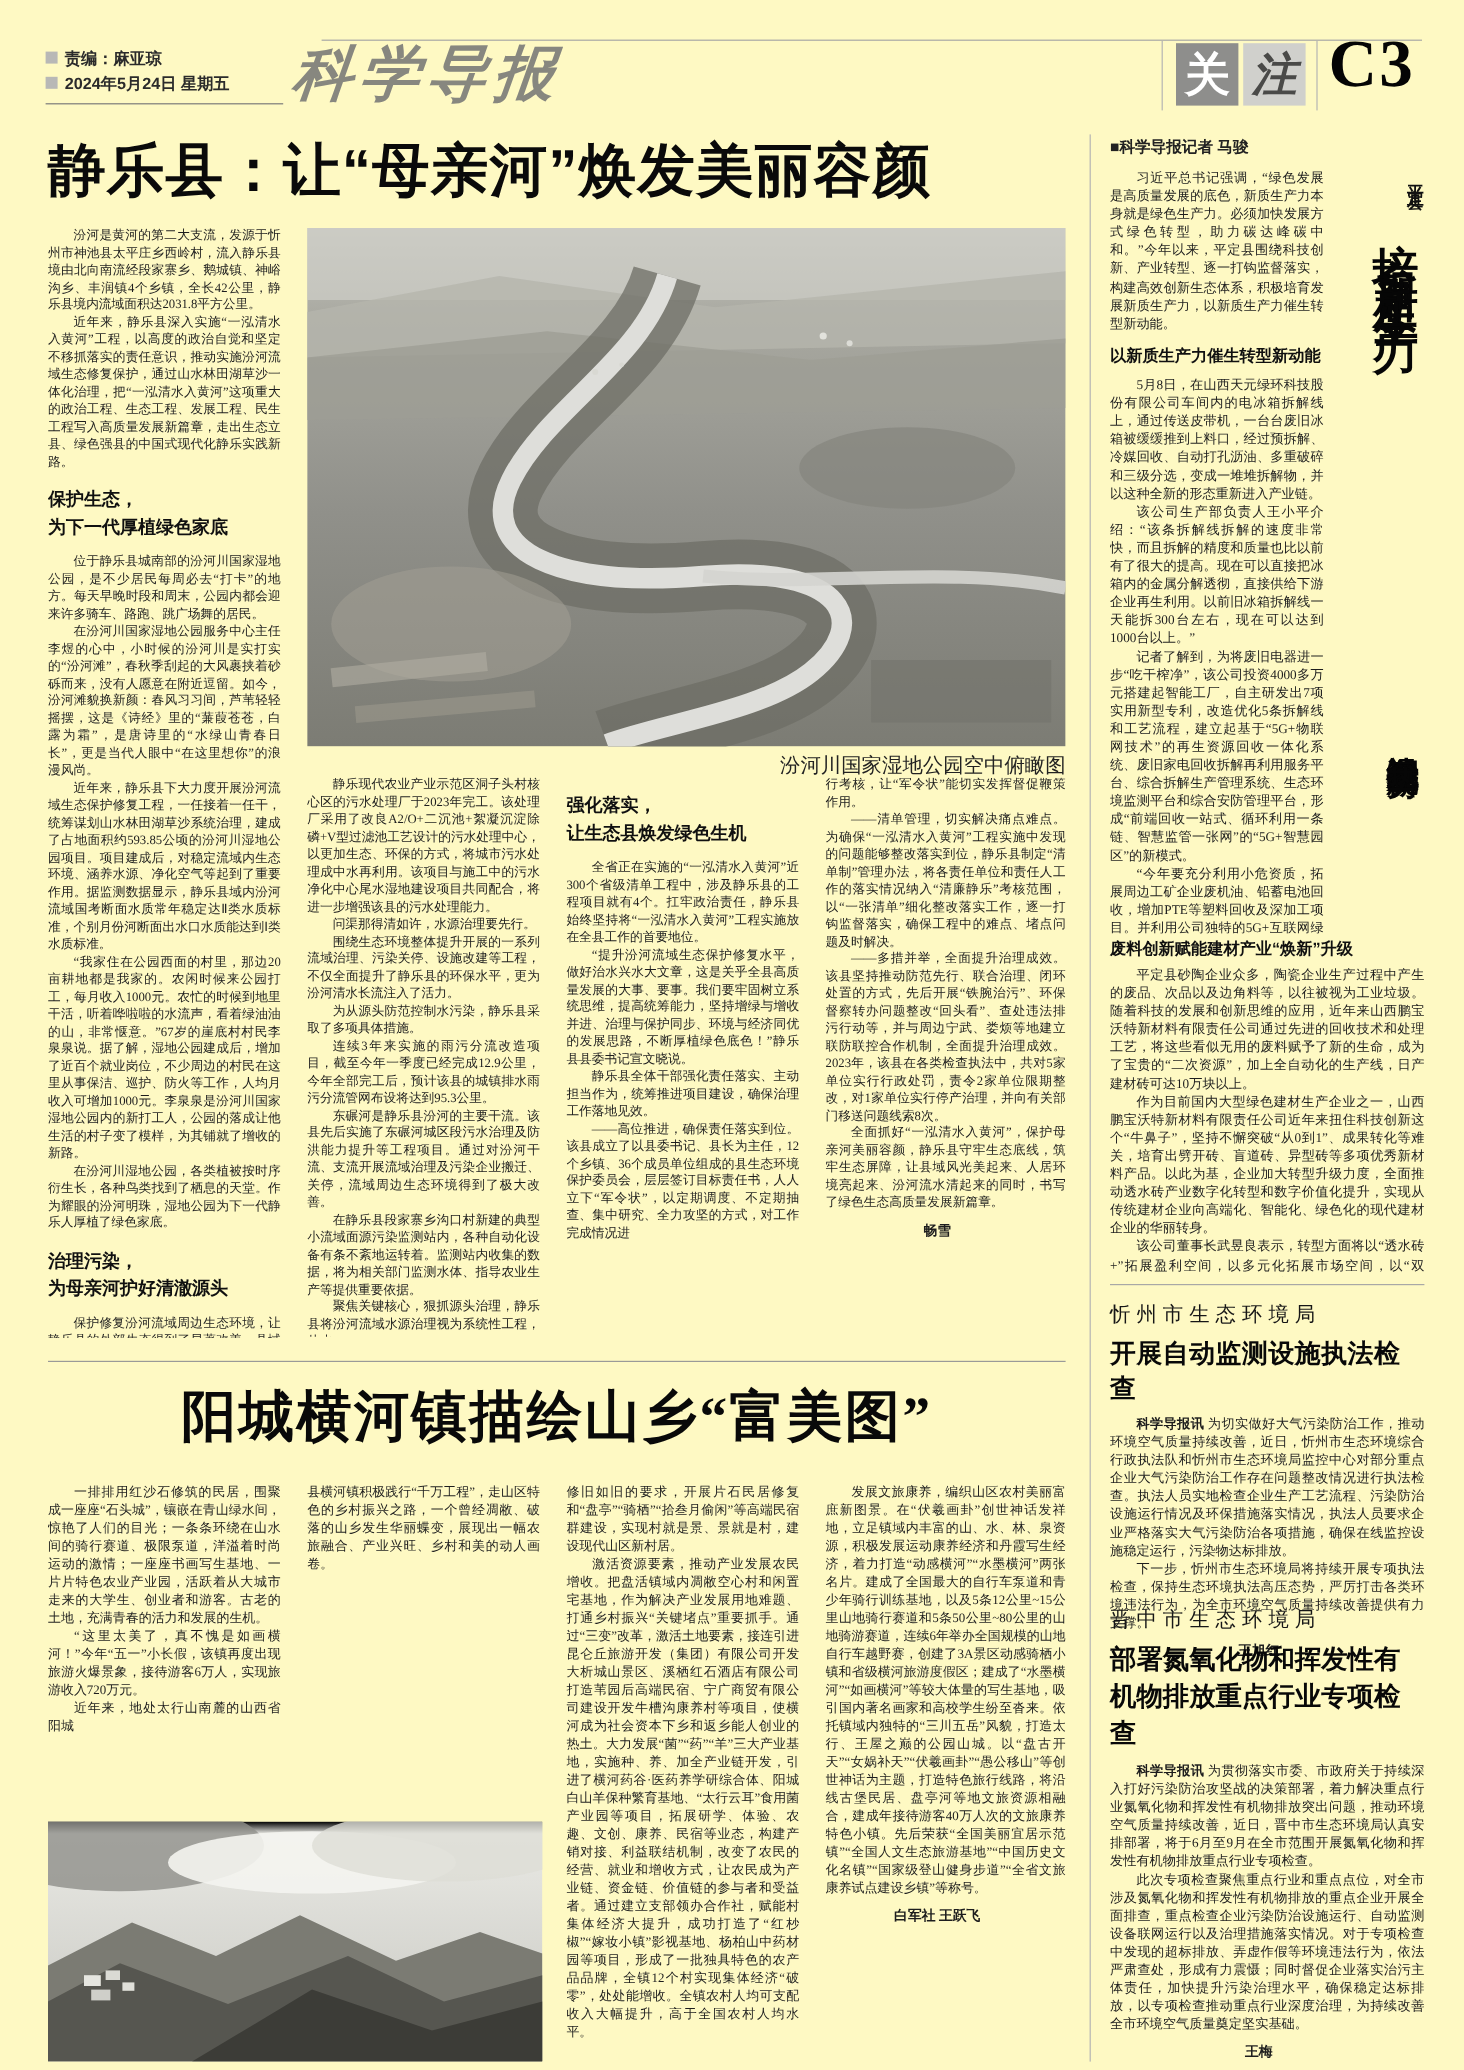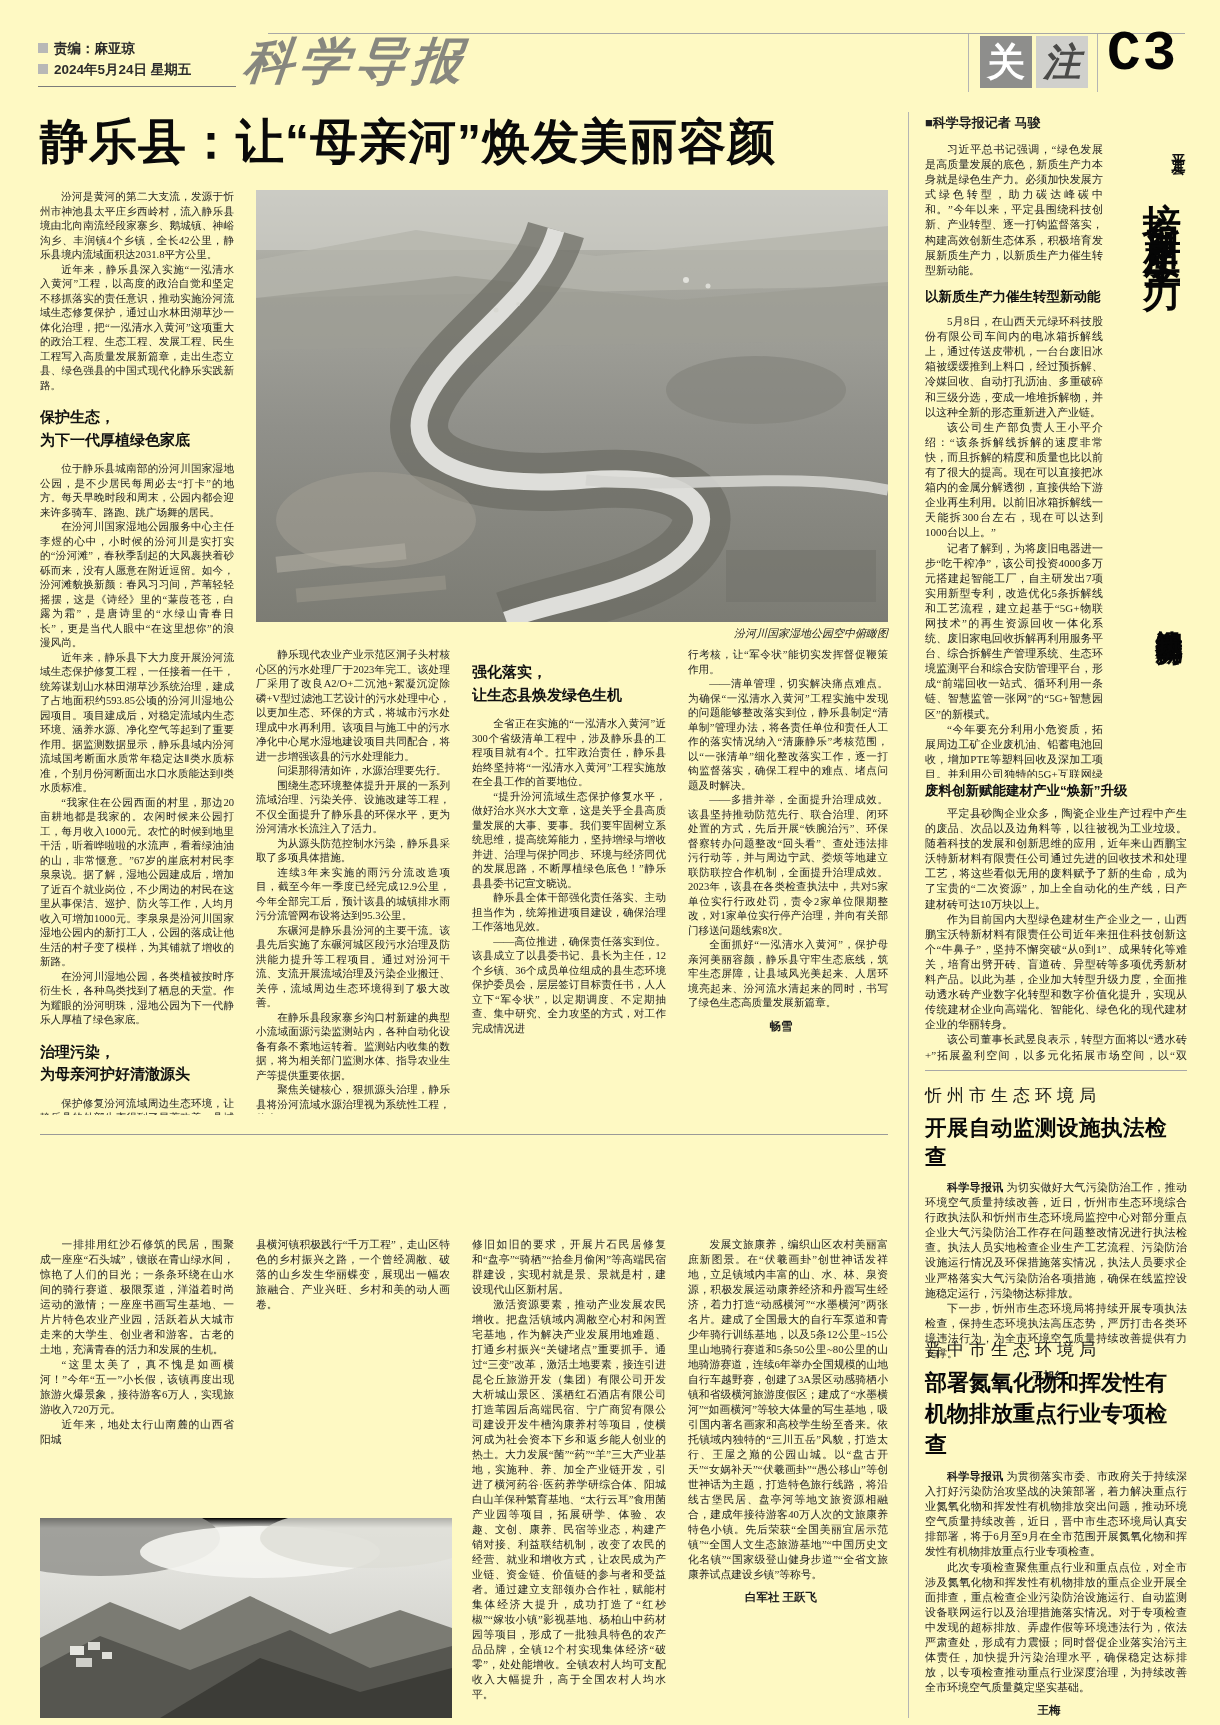--- a/index.html
+++ b/index.html
@@ -29,21 +29,21 @@
 
   
   .col{position:absolute;text-align:justify;overflow:hidden;font-size:10.6px;line-height:14.5px;color:#1d1d1d;}
   .col p{margin:0;text-indent:2em;}
   .col p.cont{text-indent:0;}
   .col p.byline{text-align:center;text-indent:0;font-weight:bold;padding-right:14px;margin-top:8px;font-size:11.5px;}
   .col h3{font-family:"Liberation Sans",sans-serif;font-size:15px;line-height:1.5;margin:13px 0 11px;
           white-space:pre-line;font-weight:bold;color:#101010;}
   .rcol{font-size:11px;line-height:15.1px;}
   .rcol h3{font-size:13.5px;margin:9px 0 7px;white-space:pre-line;}
-  .caption{font-size:11px;text-align:right;color:#222;font-style:italic;}
+  .caption{font-size:17px;text-align:right;color:#222;}
 
   
   .pd-upper{display:flex;justify-content:space-between;}
   .pd-text{width:178px;}
   .vhead{writing-mode:vertical-rl;height:100%;display:flex;}
   .vh-prefix{font-size:14px;font-weight:bold;letter-spacing:4px;padding-left:4px;color:#111;}
   .vh-main{font-size:38px;font-weight:bold;letter-spacing:12px;color:#060606;
            font-family:"Liberation Serif",serif;}
   .vh-sub{font-size:27px;font-weight:bold;letter-spacing:1px;padding-top:352px;color:#060606;
           font-family:"Liberation Serif",serif;}
@@ -71,21 +71,21 @@
   <div class="abs masthead" style="left:244px;top:28px;">科学导报</div>
 
   <div class="abs vline" style="left:968px;top:34px;height:58px;"></div>
   <div class="abs secbox dark" style="left:980px;top:36px;">
       <span>关</span>
     </div>
   <div class="abs secbox light" style="left:1036px;top:36px;">
       <span>注</span>
     </div>
   <div class="abs vline" style="left:1097px;top:34px;height:58px;"></div>
-  <div class="abs pageno" style="left:1107px;top:22px;font-family:Liberation Mono, monospace;">C3</div>
+  <div class="abs pageno" style="left:1107px;top:22px;">C3</div>
 
   <div class="abs main-hl" style="left:40px;top:110px;width:848px;">静乐县：让“母亲河”焕发美丽容颜</div>
 
   <div class="col" style="left:40px;top:190px;width:194px;height:925px;">
       <p>汾河是黄河的第二大支流，发源于忻州市神池县太平庄乡西岭村，流入静乐县境由北向南流经段家寨乡、鹅城镇、神峪沟乡、丰润镇4个乡镇，全长42公里，静乐县境内流域面积达2031.8平方公里。</p>
       <p>近年来，静乐县深入实施“一泓清水入黄河”工程，以高度的政治自觉和坚定不移抓落实的责任意识，推动实施汾河流域生态修复保护，通过山水林田湖草沙一体化治理，把“一泓清水入黄河”这项重大的政治工程、生态工程、发展工程、民生工程写入高质量发展新篇章，走出生态立县、绿色强县的中国式现代化静乐实践新路。</p>
       <h3>保护生态，
 为下一代厚植绿色家底</h3>
       <p>位于静乐县城南部的汾河川国家湿地公园，是不少居民每周必去“打卡”的地方。每天早晚时段和周末，公园内都会迎来许多骑车、路跑、跳广场舞的居民。</p>
       <p>在汾河川国家湿地公园服务中心主任李煜的心中，小时候的汾河川是实打实的“汾河滩”，春秋季刮起的大风裹挟着砂砾而来，没有人愿意在附近逗留。如今，汾河滩貌换新颜：春风习习间，芦苇轻轻摇摆，这是《诗经》里的“蒹葭苍苍，白露为霜”，是唐诗里的“水绿山青春日长”，更是当代人眼中“在这里想你”的浪漫风尚。</p>
@@ -148,20 +148,21 @@
   <div class="col" style="left:688px;top:648px;width:200px;height:466px;">
       <p class="cont">行考核，让“军令状”能切实发挥督促鞭策作用。</p>
       <p>——清单管理，切实解决痛点难点。为确保“一泓清水入黄河”工程实施中发现的问题能够整改落实到位，静乐县制定“清单制”管理办法，将各责任单位和责任人工作的落实情况纳入“清廉静乐”考核范围，以“一张清单”细化整改落实工作，逐一打钩监督落实，确保工程中的难点、堵点问题及时解决。</p>
       <p>——多措并举，全面提升治理成效。该县坚持推动防范先行、联合治理、闭环处置的方式，先后开展“铁腕治污”、环保督察转办问题整改“回头看”、查处违法排污行动等，并与周边宁武、娄烦等地建立联防联控合作机制，全面提升治理成效。2023年，该县在各类检查执法中，共对5家单位实行行政处罚，责令2家单位限期整改，对1家单位实行停产治理，并向有关部门移送问题线索8次。</p>
       <p>全面抓好“一泓清水入黄河”，保护母亲河美丽容颜，静乐县守牢生态底线，筑牢生态屏障，让县域风光美起来、人居环境亮起来、汾河流水清起来的同时，书写了绿色生态高质量发展新篇章。</p>
       <p class="byline">畅雪</p>
     </div>
 
   <div class="abs hline" style="left:40px;top:1134px;width:848px;background:#9a9a98;"></div>
 
+  <div class="abs yc-hl" style="left:40px;top:1150px;width:848px;">阳城横河镇描绘山乡“富美图”</div>
 
   <div class="col" style="left:40px;top:1237px;width:194px;height:212px;font-size:10.8px;line-height:15px;">
       <p>一排排用红沙石修筑的民居，围聚成一座座“石头城”，镶嵌在青山绿水间，惊艳了人们的目光；一条条环绕在山水间的骑行赛道、极限泵道，洋溢着时尚运动的激情；一座座书画写生基地、一片片特色农业产业园，活跃着从大城市走来的大学生、创业者和游客。古老的土地，充满青春的活力和发展的生机。</p>
       <p>“这里太美了，真不愧是如画横河！”今年“五一”小长假，该镇再度出现旅游火爆景象，接待游客6万人，实现旅游收入720万元。</p>
       <p>近年来，地处太行山南麓的山西省阳城</p>
     </div>
   <div class="col" style="left:256px;top:1237px;width:194px;height:276px;font-size:10.8px;line-height:15px;">
       <p class="cont">县横河镇积极践行“千万工程”，走山区特色的乡村振兴之路，一个曾经凋敝、破落的山乡发生华丽蝶变，展现出一幅农旅融合、产业兴旺、乡村和美的动人画卷。</p>
     </div>
   <div class="col" style="left:472px;top:1237px;width:194px;height:480px;font-size:10.8px;line-height:15px;">

